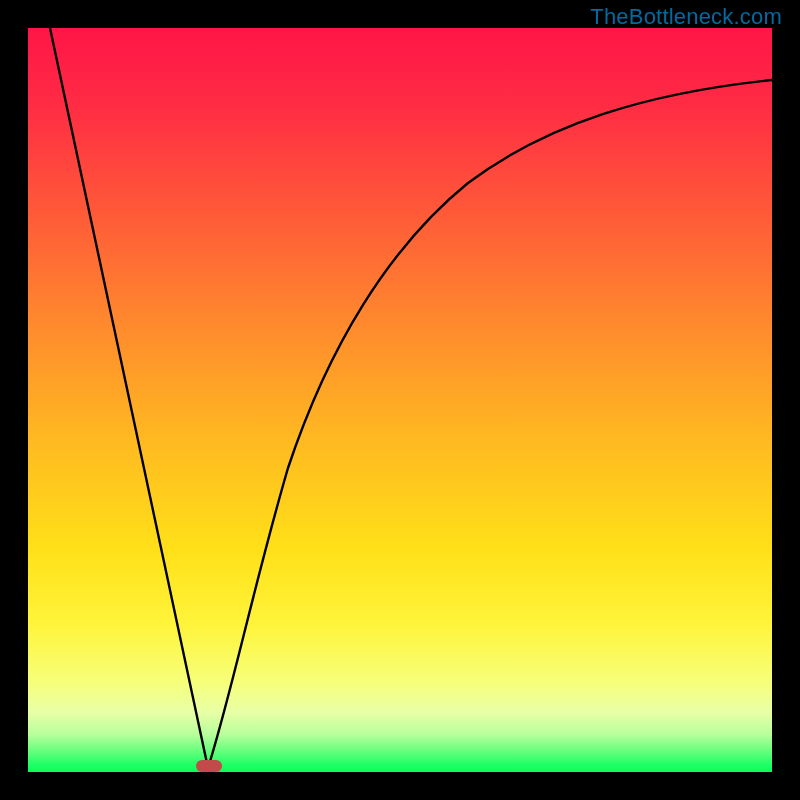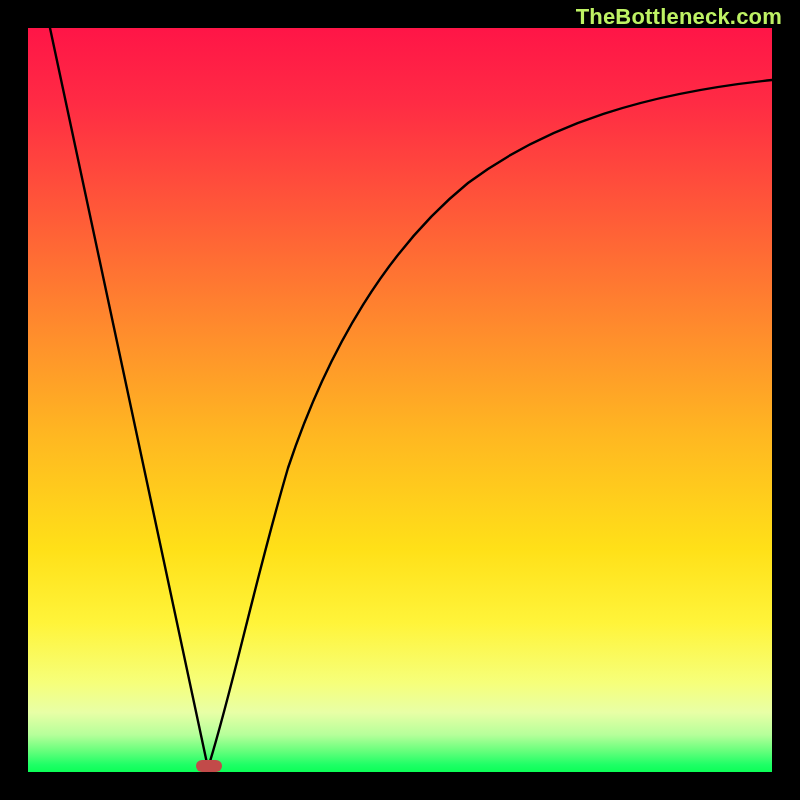--- a/index.html
+++ b/index.html
@@ -14,24 +14,24 @@
   .frame {
     position: relative;
     width: 800px;
     height: 800px;
     background: #000000;
   }
   .watermark {
     position: absolute;
     top: 4px;
     right: 18px;
-    color: #bef264;
+    color: #0369a1;
     font-size: 22px;
     letter-spacing: 0.2px;
-    font-weight: 700;
+    font-weight: 400;
   }
   .plot-area {
     position: absolute;
     left: 28px;
     top: 28px;
     width: 744px;
     height: 744px;
     
     background: linear-gradient(
       to bottom,

